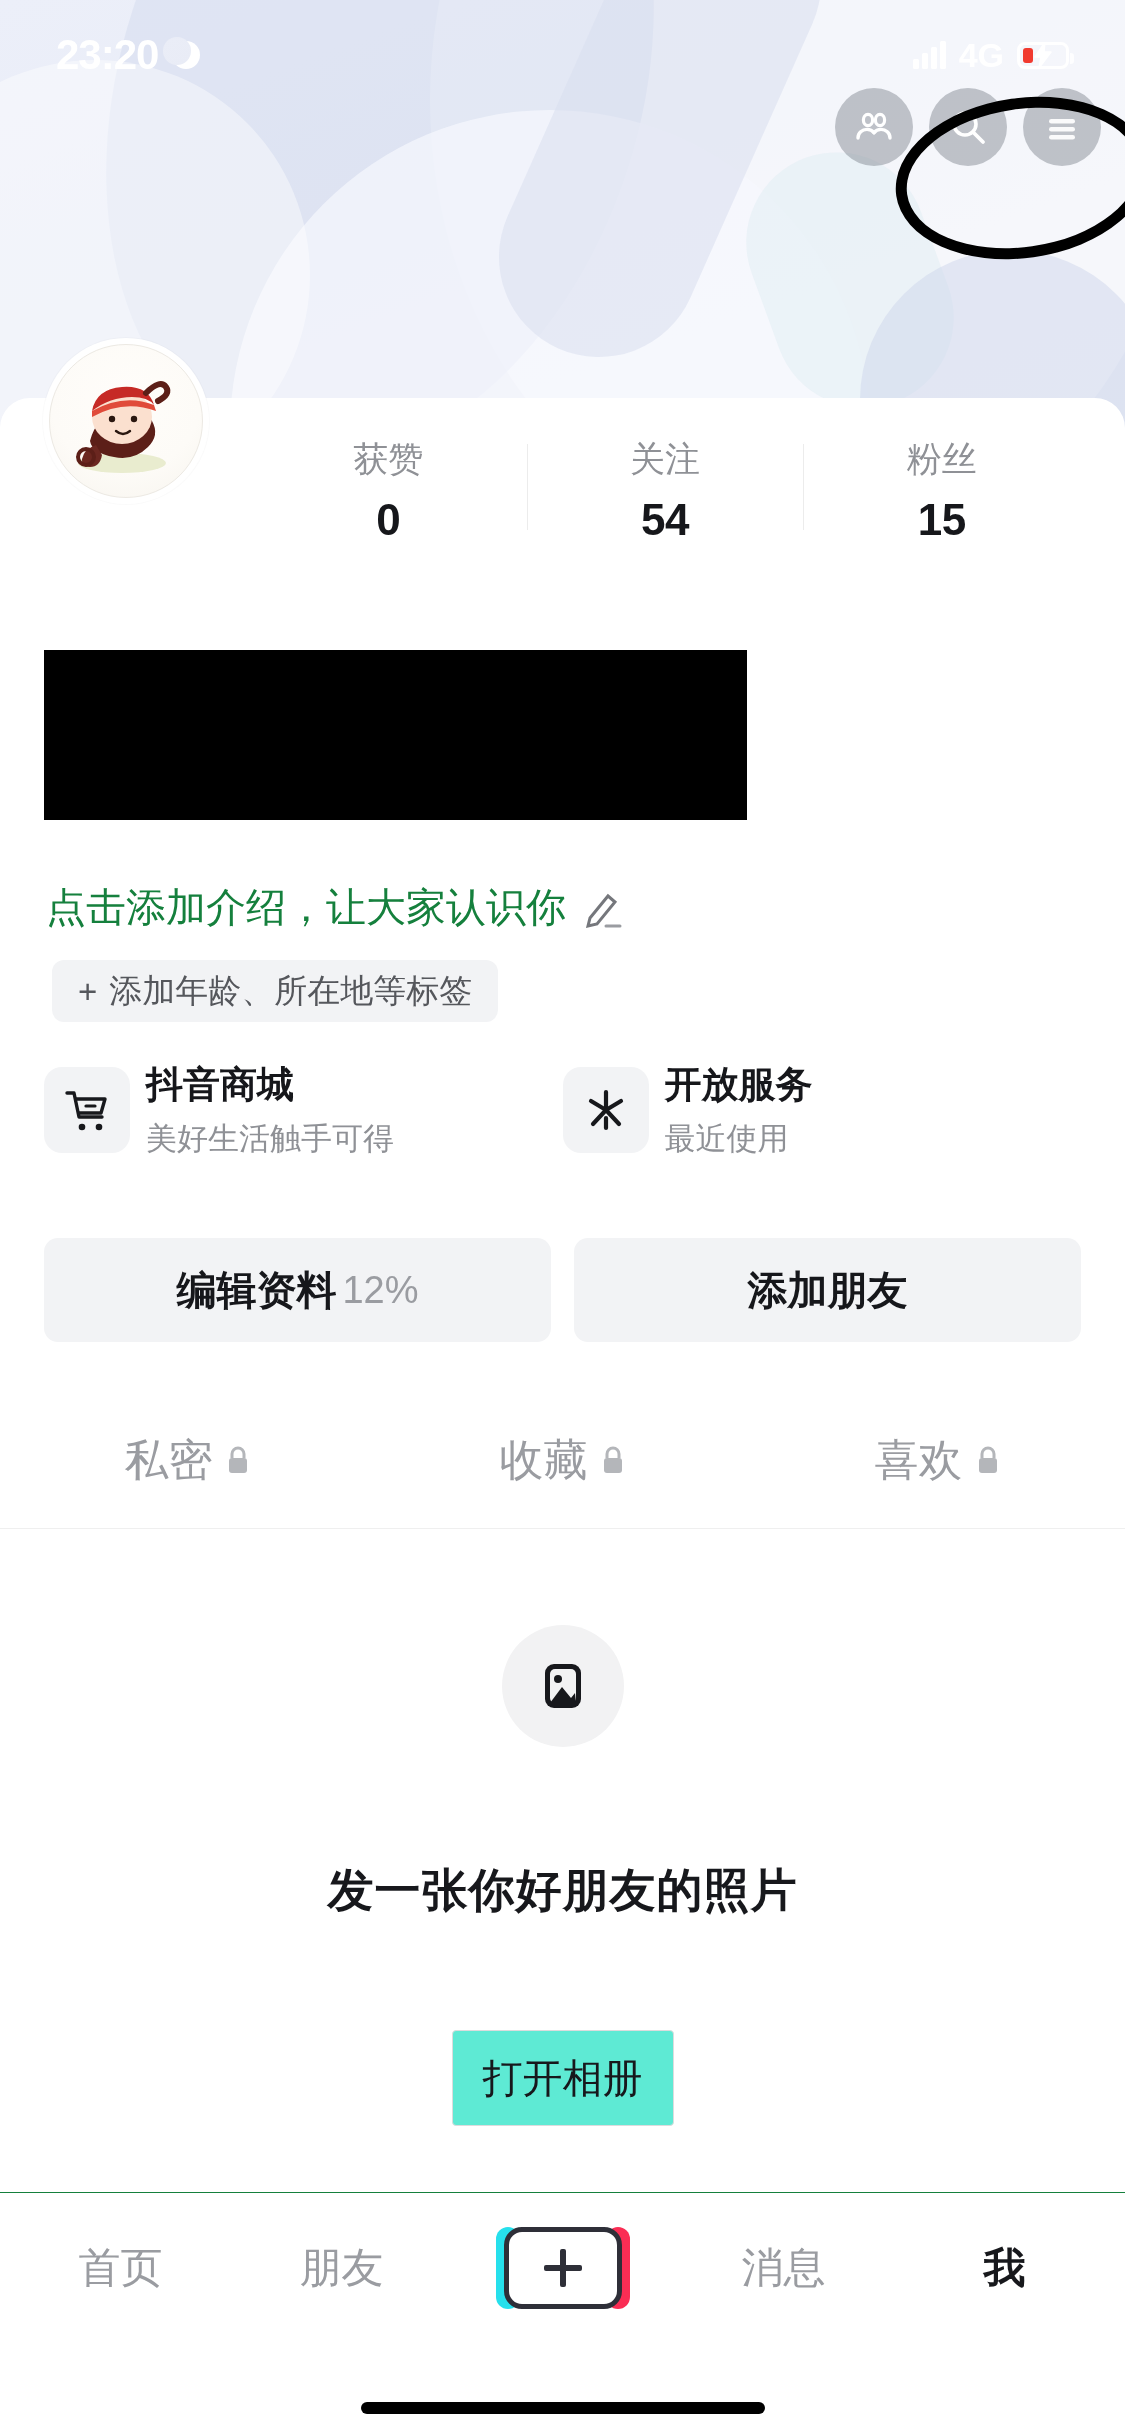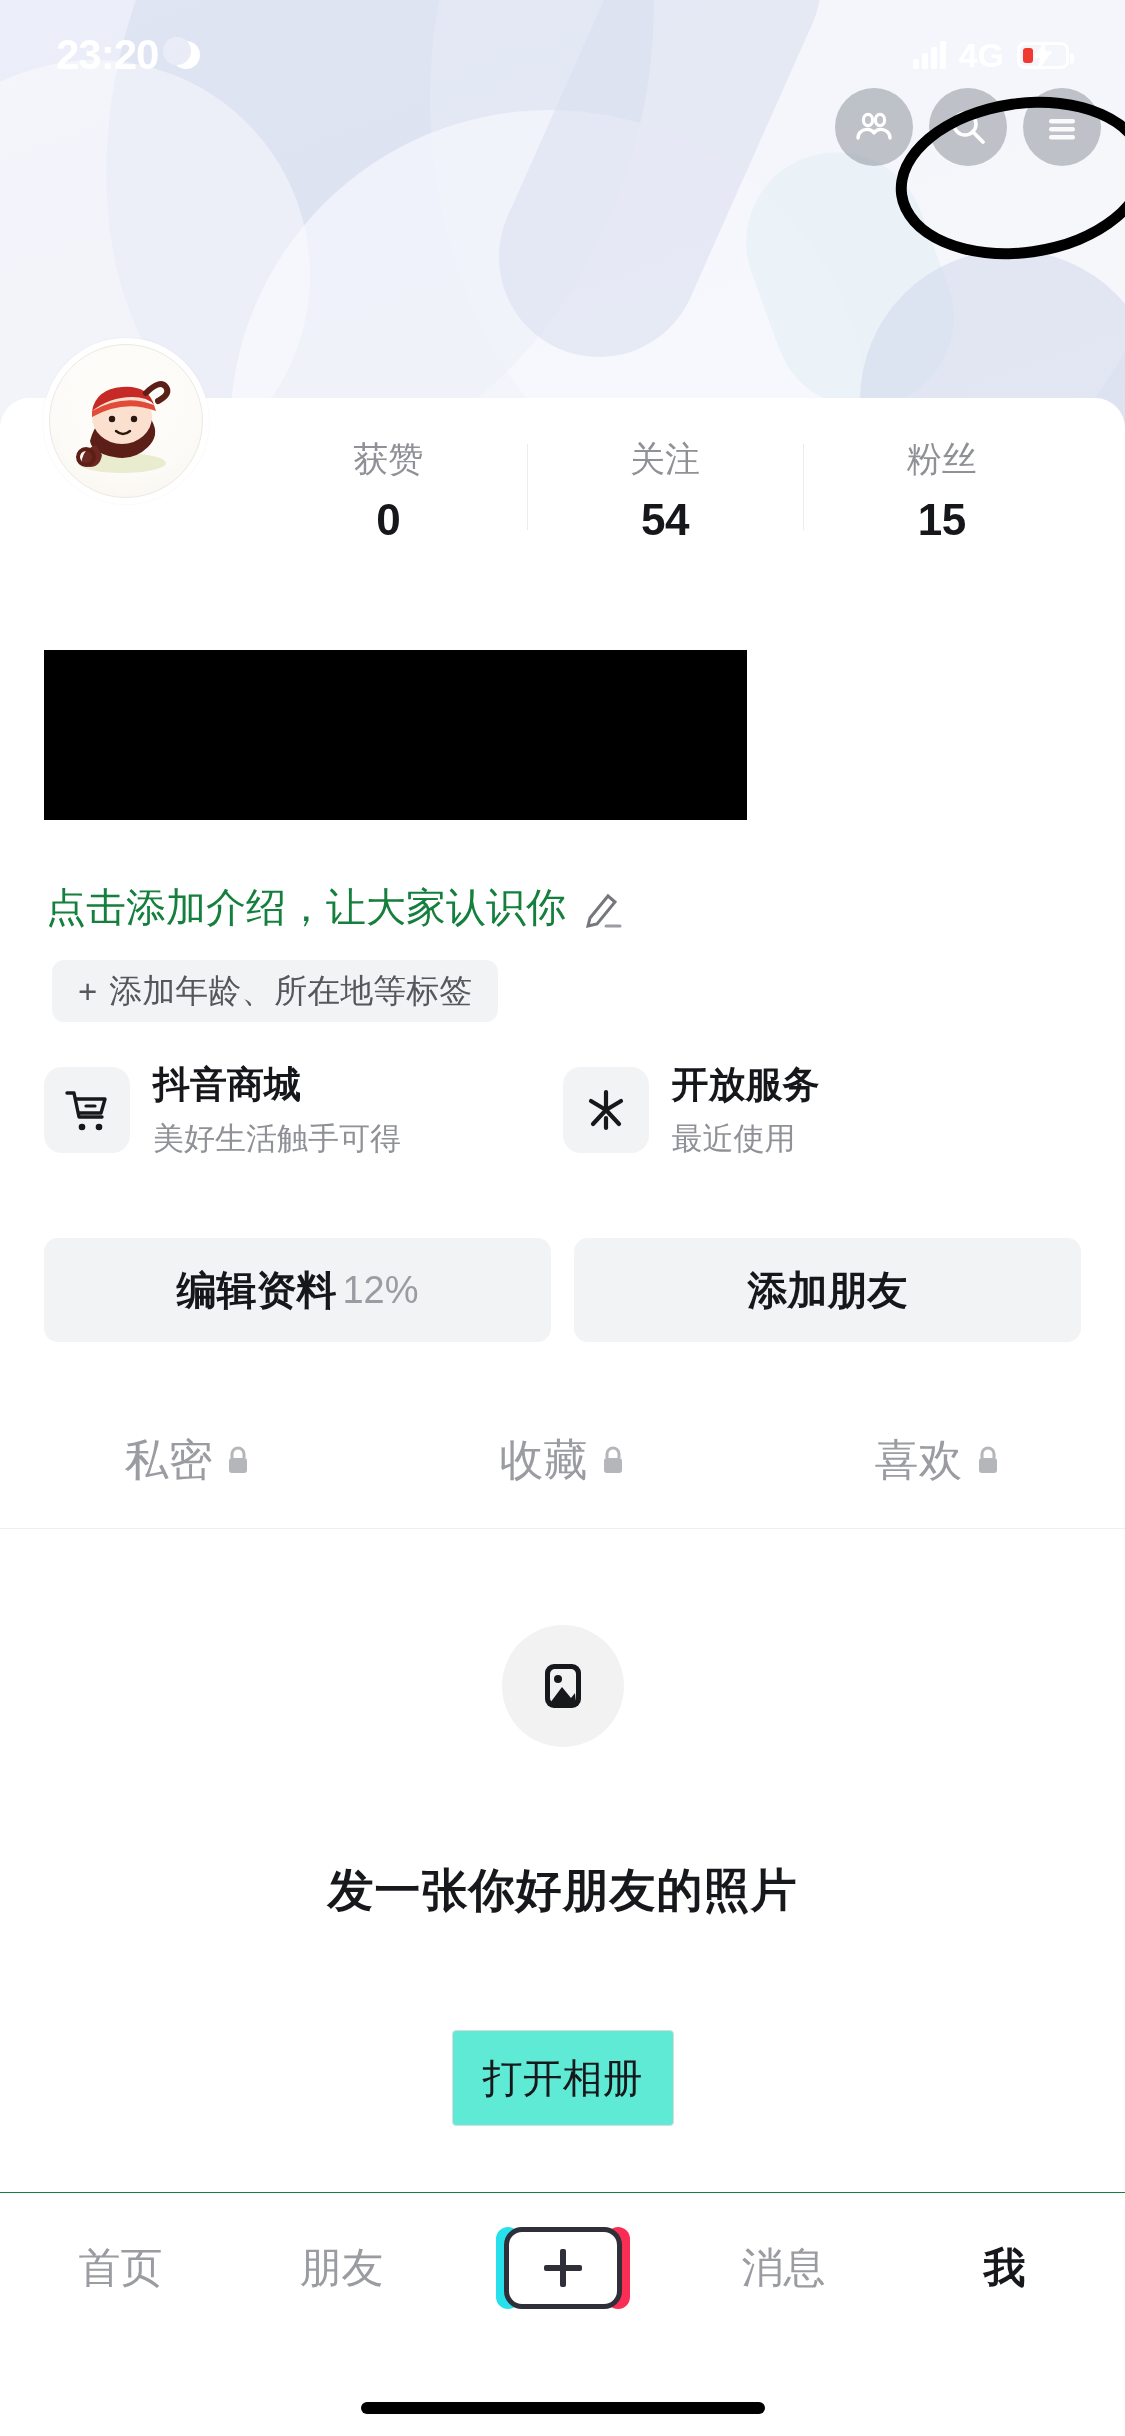--- a/index.html
+++ b/index.html
@@ -169,21 +169,21 @@
     z-index:25;
   }
   .tag-chip span { font-size:33px; color:#55575c; }
   .plus-small { font-size:36px; color:#6d6f74; line-height:1; font-weight:400; }
 
   
   .services {
     position:absolute; left:44px; top:1060px; width:1037px;
     display:flex; z-index:25;
   }
-  .svc { flex:1; display:flex; align-items:center; gap:23px; }
+  .svc { flex:1; display:flex; align-items:center; gap:16px; }
   .svc-icon {
     width:86px; height:86px; border-radius:18px; background:#f2f3f5;
     display:flex; align-items:center; justify-content:center; flex:none;
   }
   .svc-title { font-size:37px; font-weight:700; color:#16171b; margin-bottom:8px; }
   .svc-sub { font-size:31px; color:#8f9196; }
 
   
   .actions {
     position:absolute; left:44px; top:1238px; width:1037px;

